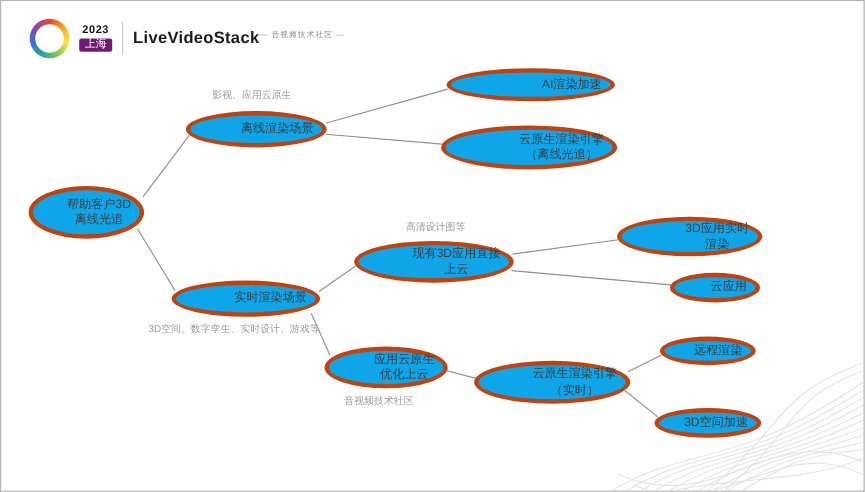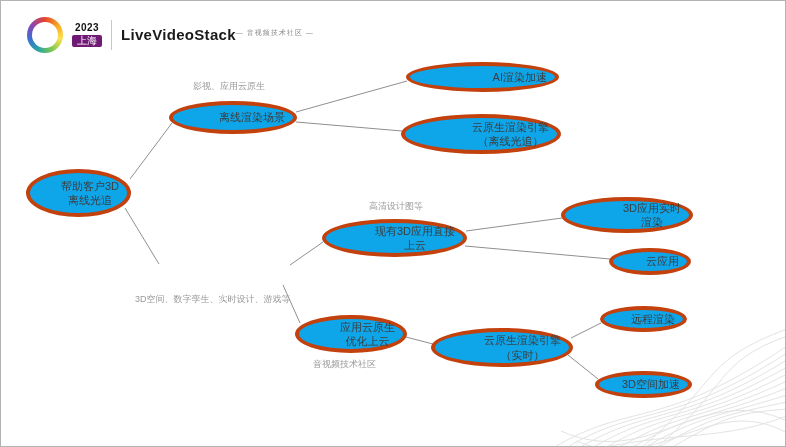--- a/index.html
+++ b/index.html
@@ -98,20 +98,23 @@
 
   <div class="node" style="left:405px;top:61px;width:153px;height:30px">
     <span>AI渲染加速</span>
   </div>
 
   <div class="node" style="left:400px;top:113px;width:160px;height:40px">
     <span>云原生渲染引擎
 （离线光追）</span>
   </div>
 
+  <div class="node" style="left:155px;top:254px;width:135px;height:33px">
+    <span>实时渲染场景</span>
+  </div>
 
   <div class="node" style="left:321px;top:218px;width:145px;height:38px">
     <span>现有3D应用直接
 上云</span>
   </div>
 
   <div class="node" style="left:560px;top:196px;width:132px;height:36px">
     <span>3D应用实时
 渲染</span>
   </div>

